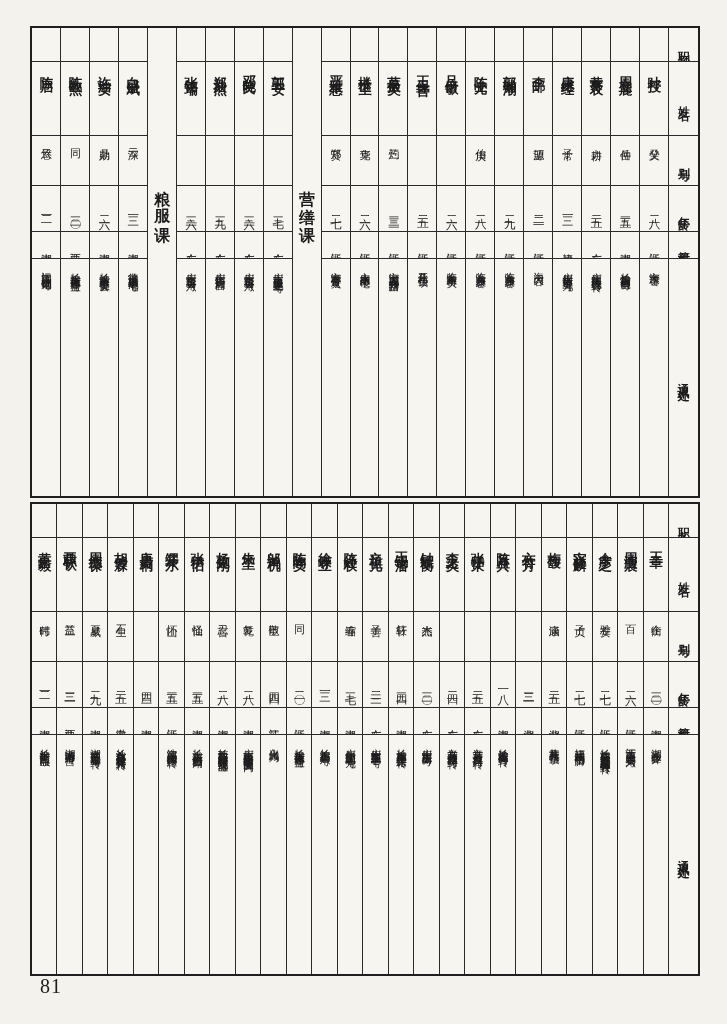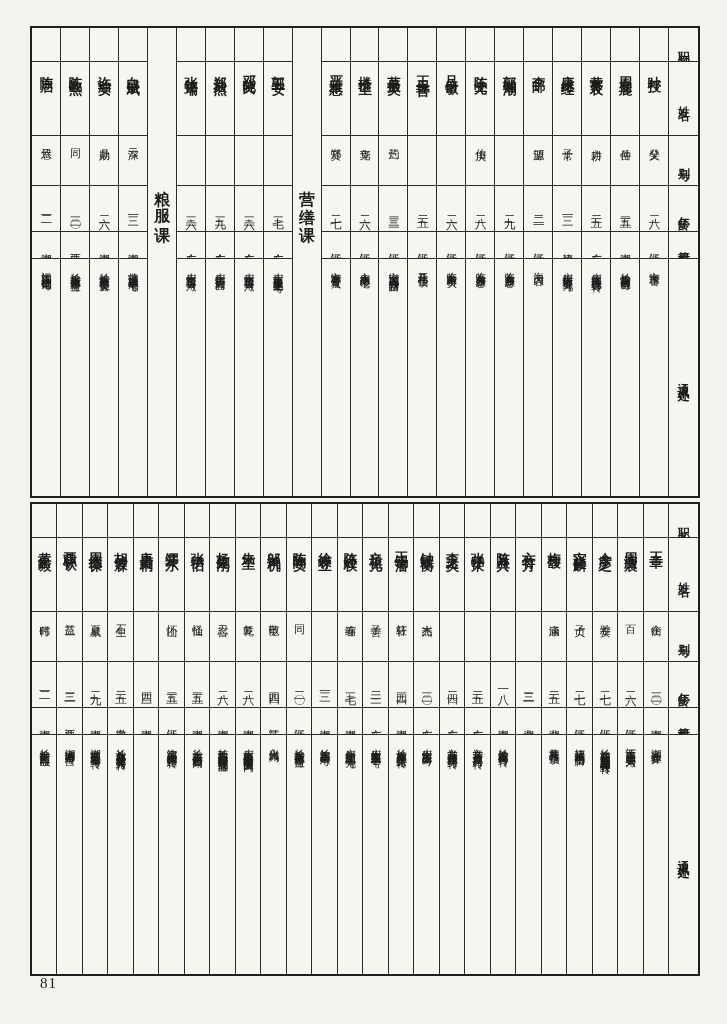--- a/index.html
+++ b/index.html
@@ -28,21 +28,21 @@
   .c-alias{height:50px;font-size:11px;letter-spacing:1px;padding-top:4px;}
   .c-age{height:46px;font-size:11.5px;align-items:center;letter-spacing:2px;}
   .c-origin{height:27px;font-size:10.5px;align-items:center;}
   .c-addr{flex:1 1 auto;border-bottom:none;font-size:10.5px;line-height:12px;letter-spacing:1px;padding-top:5px;}
   .hdr{align-items:center;font-size:12px;font-weight:700;letter-spacing:3px;padding-top:0;}
   .section-col{}
   .section-cell{
     flex:1 1 auto;display:flex;flex-direction:row;justify-content:center;
     padding-top:150px;font-size:16px;font-weight:700;letter-spacing:18px;box-sizing:border-box;
   }
-  .page-num{position:absolute;left:40px;top:975px;font-size:15px;letter-spacing:1px;}
+  .page-num{position:absolute;left:40px;top:975px;font-size:20px;letter-spacing:1px;}
 </style>
 </head>
 <body style="background: rgb(244, 242, 236); color: rgb(28, 28, 28);">
 
 <div class="sheet">
   <div id="table-top" class="vtable">
       <div class="col header-col">
         <div class="cell c-role hdr">
           <span class="vtext">职别</span>
         </div>

